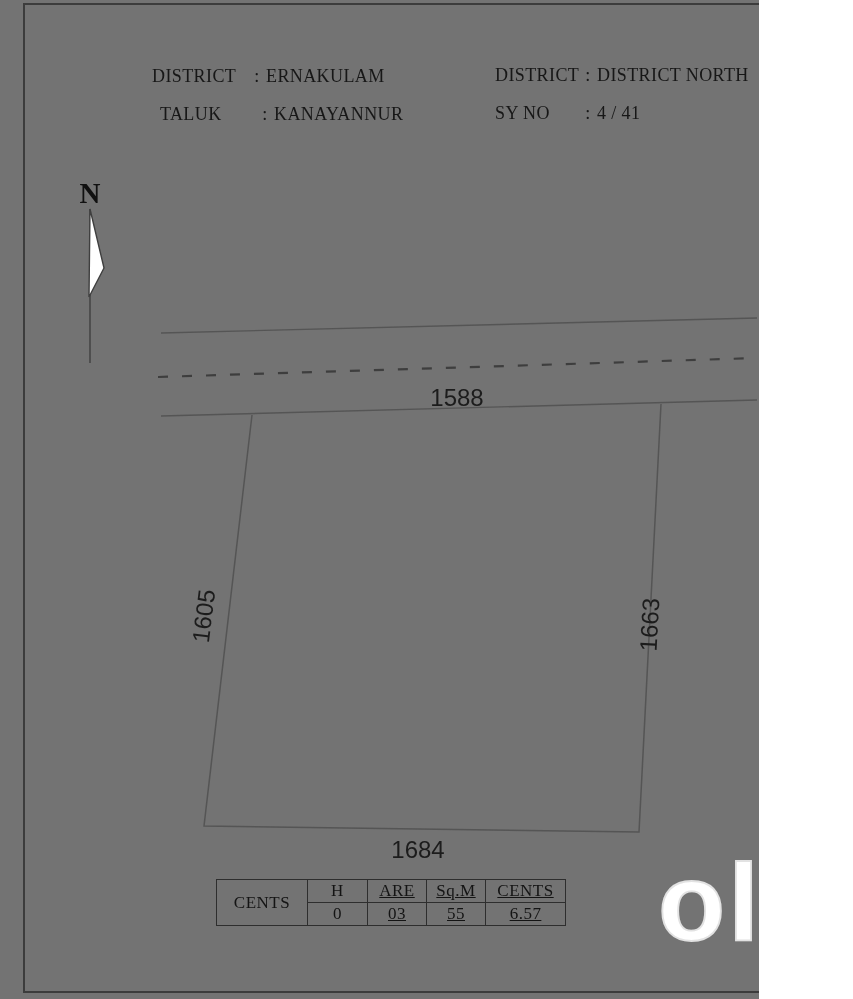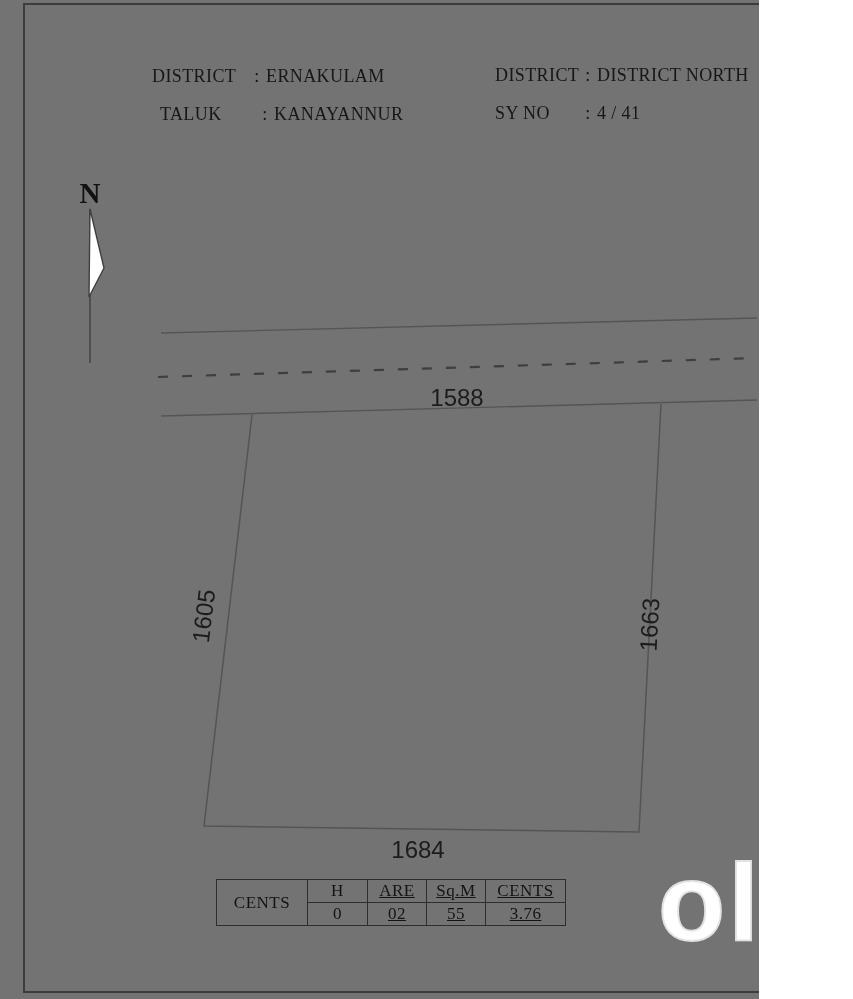--- a/index.html
+++ b/index.html
@@ -95,20 +95,20 @@
     <tbody>
       <tr>
         <td class="c0" rowspan="2">CENTS</td>
         <td class="c1">H</td>
         <td class="c2">ARE</td>
         <td class="c3">Sq.M</td>
         <td class="c4">CENTS</td>
       </tr>
       <tr>
         <td class="c1">0</td>
-        <td class="c2">02</td>
+        <td class="c2">03</td>
         <td class="c3">55</td>
-        <td class="c4">3.76</td>
+        <td class="c4">6.57</td>
       </tr>
     </tbody>
   </table>
 
 </div>
 
 </body></html>

